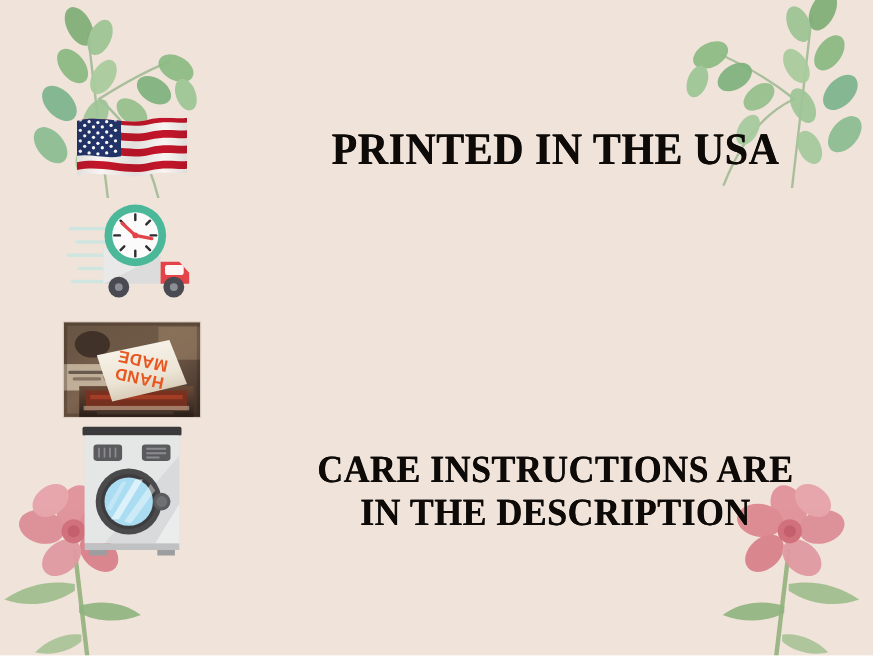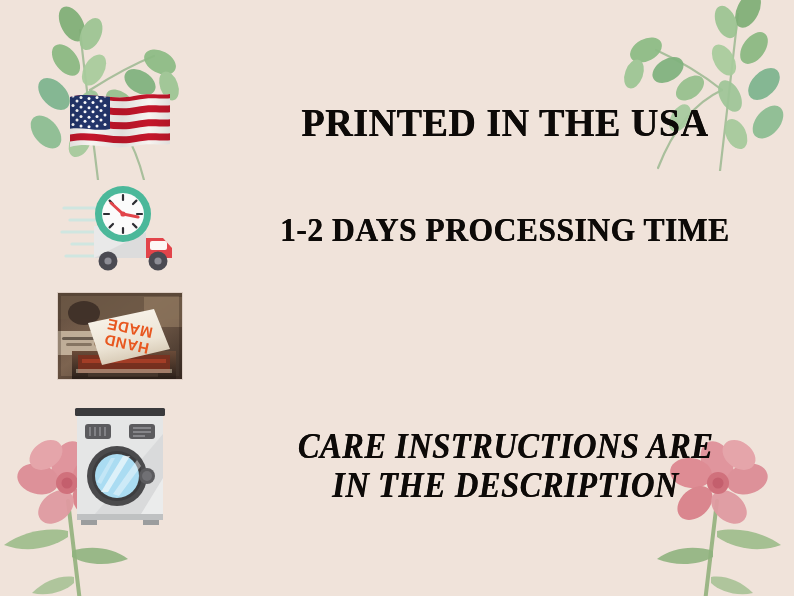--- a/index.html
+++ b/index.html
@@ -56,30 +56,30 @@
     text-transform: uppercase;
     text-align: center;
     letter-spacing: 0.5px;
     line-height: 1.12;
     transform: scaleX(0.93);
     transform-origin: center center;
     white-space: pre-line;
     text-shadow: 0.4px 0 0 #0d0a08;
   }
 
-  #row-usa     { top: 69px;  height: 108px; align-items: center; }
+  #row-usa     { top: 82px;  height: 108px; align-items: center; }
   #row-usa .headline      { font-size: 41px; }
 
   #row-days    { top: 180px; height: 100px; }
   #row-days .headline     { font-size: 34px; }
 
   #row-premium { top: 288px; height: 96px;  }
   #row-premium .headline  { font-size: 34px; }
 
-  #row-care    { top: 396px; height: 140px; font-style: italic; }
+  #row-care    { top: 376px; height: 140px; }
   #row-care .headline     { font-size: 35px; }
 
   
   .flag-wrap { width: 104px; height: 68px; }
 
   
   .truck-wrap { width: 120px; height: 96px; }
 
   
   .photo-wrap {
@@ -294,23 +294,20 @@
             <line x1="49.6" y1="18.6" x2="53" y2="22"></line>
           </g>
           <g stroke="#e2444a" stroke-width="3" stroke-linecap="round">
             <line x1="63" y1="32" x2="51" y2="21"></line>
             <line x1="63" y1="32" x2="78" y2="35"></line>
           </g>
           <circle cx="63" cy="32" r="2.6" fill="#e2444a"></circle>
         </svg>
       </div>
     </div>
-    <div class="text-cell">
-      <div class="headline">1-2 DAYS PROCESSING TIME</div>
-    </div>
   </div>
 
   <div class="row" id="row-premium">
     <div class="icon-cell">
       <div class="photo-wrap">
         <svg viewBox="0 0 124 86" width="124" height="86">
           <defs>
             <linearGradient id="bgWarm" x1="0" y1="0" x2="1" y2="1">
               <stop offset="0%" stop-color="#5e4a3c"></stop>
               <stop offset="45%" stop-color="#7d6450"></stop>

